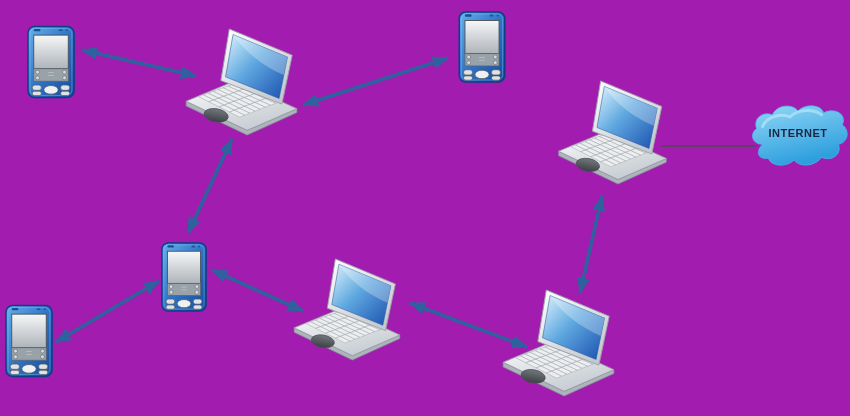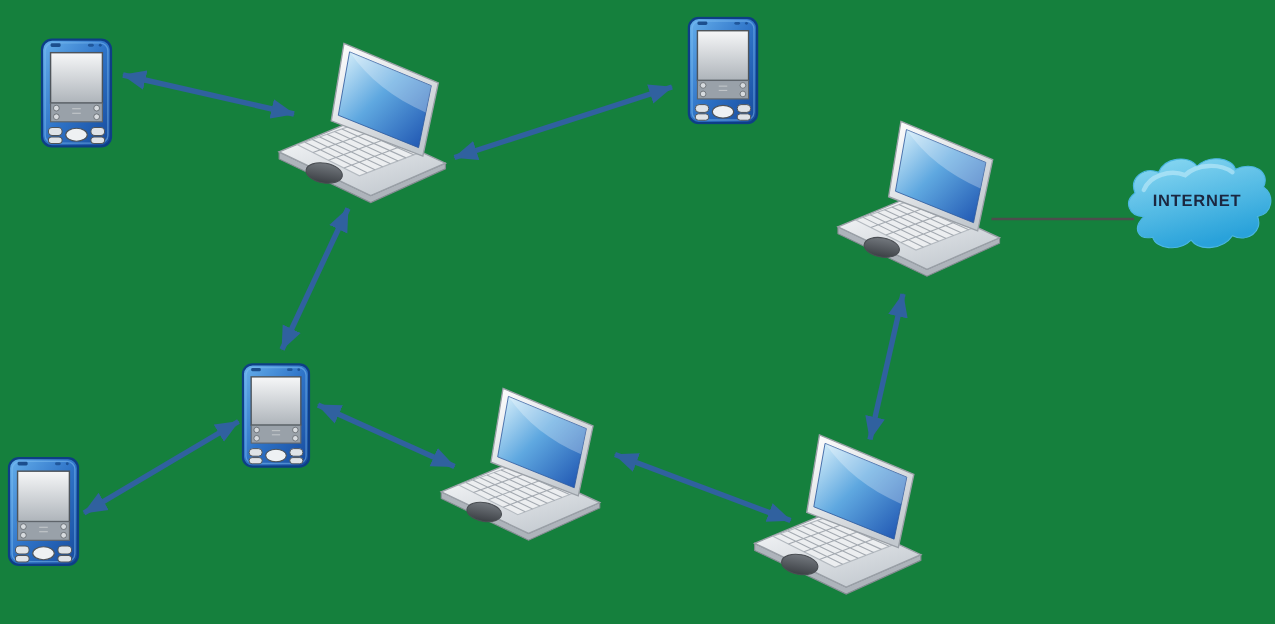--- a/index.html
+++ b/index.html
@@ -1,19 +1,19 @@
 <!DOCTYPE html>
 <html style="--arrow-color: #30619f; --line-color: #4d4d4d; --cloud-label-color: #1b2740;"><head>
 <meta charset="utf-8">
 <style>
   html,body{margin:0;padding:0;background:#ffffff;}
   .canvas{
     position:relative;
     width:850px;height:416px;
-    background:#15803d;
+    background:#a21caf;
     overflow:hidden;
     font-family:"Liberation Sans",sans-serif;
   }
   .edge-arrow{
     stroke:var(--arrow-color,#30619f);
     stroke-width:3.6;
     stroke-linecap:butt;
     fill:none;
   }
   .edge-plain{

